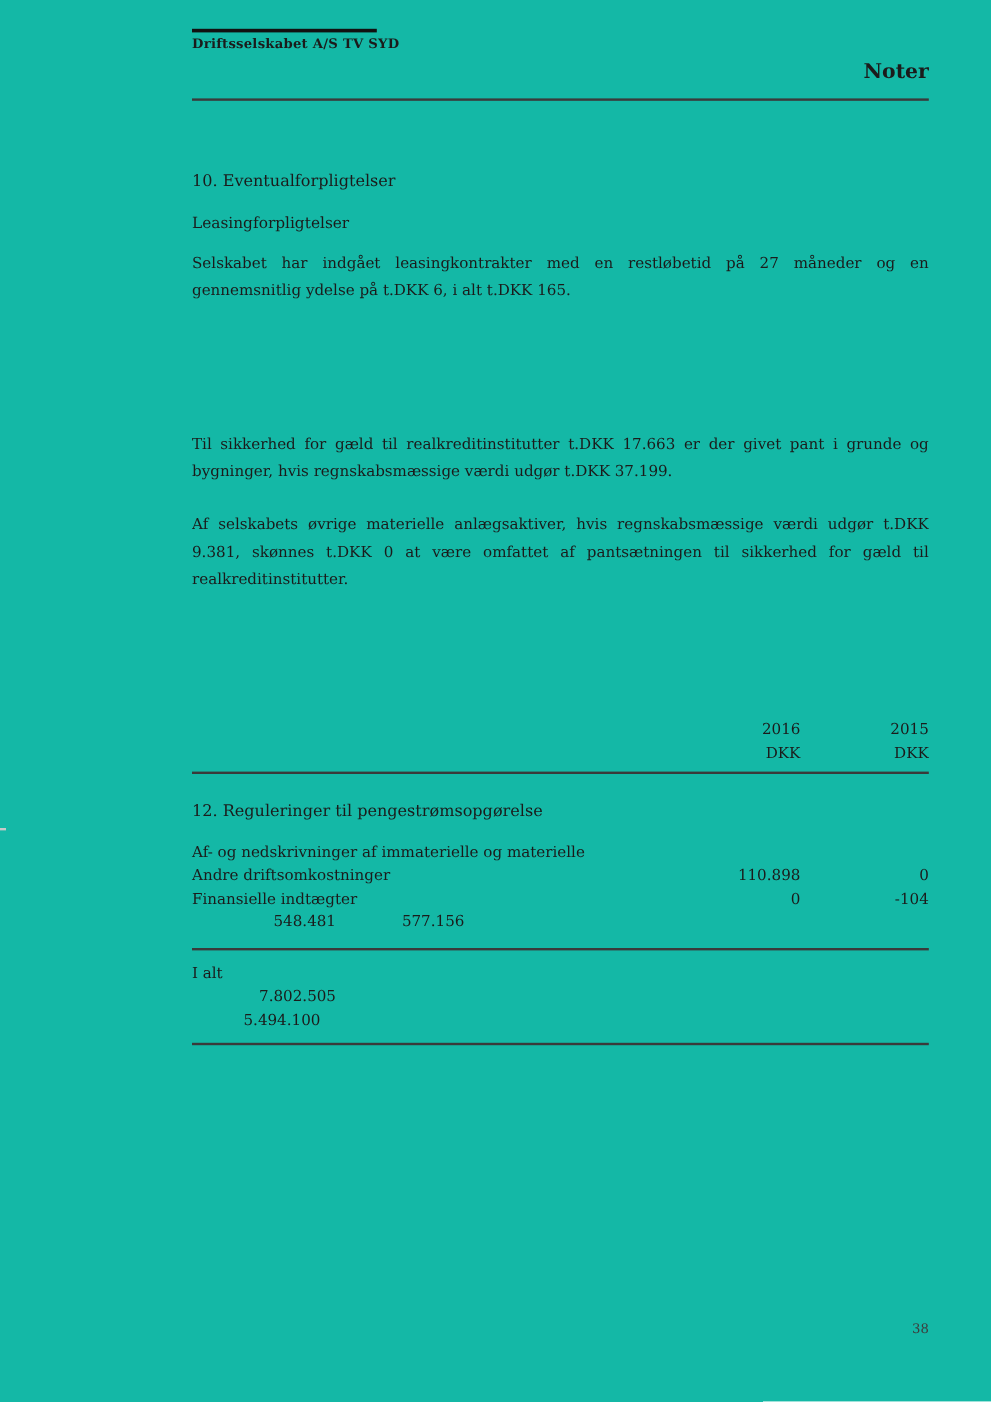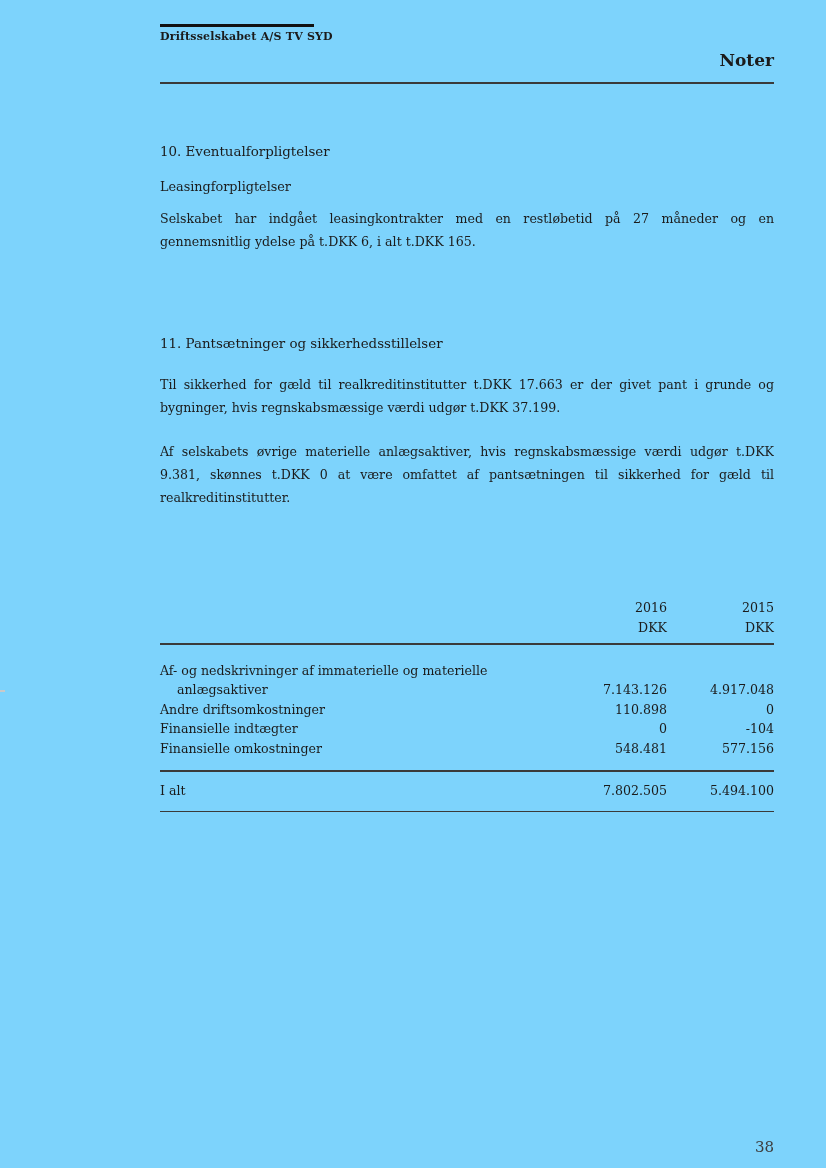--- a/index.html
+++ b/index.html
@@ -1,20 +1,20 @@
 <!DOCTYPE html>
 <html><head>
 <meta charset="utf-8">
 <style>
   html, body { margin: 0; padding: 0; background: #ffffff; }
   .page {
     position: relative;
     width: 826px;
     height: 1168px;
-    background: #7dd3fc;
+    background: #14b8a6;
     font-family: "DejaVu Serif", serif;
     color: #1b1b1b;
     overflow: hidden;
   }
   .content { position: absolute; left: 160px; width: 614px; }
 
   
   .thick-rule { position: absolute; left: 160px; top: 24px; width: 154px; height: 3px; background: #111; }
   .company { position: absolute; left: 160px; top: 30px; font-size: 11px; font-weight: bold; letter-spacing: 0.2px; }
   .doc-title { position: absolute; left: 160px; top: 50px; width: 614px; text-align: right; font-size: 17px; font-weight: bold; }
@@ -36,23 +36,23 @@
   .t-rule { height: 1.8px; background: #3a3a3a; }
   .rule-head { margin-top: 5px; }
   .fin .sec-heading { margin-top: 24px; }
   .rows { margin-top: 16px; }
   .trow { display: flex; line-height: 19.5px; }
   .tlabel { flex: 1; }
   .tlabel.indent { padding-left: 17px; }
   .tv1 { width: 120px; text-align: right; }
   .tv2 { width: 107px; text-align: right; }
   .rule-total-top { margin-top: 12px; }
-  .total-row { padding: 9px 0 10px 0; }
+  .total-row { padding: 9px 0 10px 0; flex-direction: column; }
 
-  .page-number { position: absolute; right: 52px; top: 1138px; font-size: 15px; color: #3d3d3d; }
+  .page-number { position: absolute; right: 52px; top: 1101px; font-size: 11px; color: #3d3d3d; }
   .scan-artifact { position: absolute; left: 0; top: 690px; width: 5px; height: 2px; background: #c9c9c9; }
 </style>
 </head>
 <body>
 
 <div class="page">
 
   <div class="thick-rule"></div>
   <div class="company">Driftsselskabet A/S TV SYD</div>
   <div class="doc-title">Noter</div>
@@ -61,21 +61,20 @@
   <div class="content" style="top:144px">
     <div class="sec-heading">10. Eventualforpligtelser</div>
     <div class="sub-italic" style="margin-top:20px">Leasingforpligtelser</div>
     <div class="body-text" style="margin-top:13px">
       <div class="jline">Selskabet har indgået leasingkontrakter med en restløbetid på 27 måneder og en</div>
       <div class="jline last">gennemsnitlig ydelse på t.DKK 6, i alt t.DKK 165.</div>
     </div>
   </div>
 
   <div class="content" style="top:336px">
-    <div class="sec-heading">11. Pantsætninger og sikkerhedsstillelser</div>
     <div class="body-text" style="margin-top:22px">
       <div class="jline">Til sikkerhed for gæld til realkreditinstitutter t.DKK 17.663 er der givet pant i grunde og</div>
       <div class="jline last">bygninger, hvis regnskabsmæssige værdi udgør t.DKK 37.199.</div>
     </div>
     <div class="body-text" style="margin-top:21px">
       <div class="jline">Af selskabets øvrige materielle anlægsaktiver, hvis regnskabsmæssige værdi udgør t.DKK</div>
       <div class="jline">9.381, skønnes t.DKK 0 at være omfattet af pantsætningen til sikkerhed for gæld til</div>
       <div class="jline last">realkreditinstitutter.</div>
     </div>
   </div>
@@ -86,44 +85,39 @@
       <div class="cv1">2016</div>
       <div class="cv2">2015</div>
     </div>
     <div class="cols">
       <div class="spacer"></div>
       <div class="cv1">DKK</div>
       <div class="cv2">DKK</div>
     </div>
     <div class="t-rule rule-head"></div>
 
+    <div class="sec-heading">12. Reguleringer til pengestrømsopgørelse</div>
 
     <div class="rows">
       <div class="trow">
         <div class="tlabel">Af- og nedskrivninger af immaterielle og materielle</div>
         <div class="tv1"></div>
         <div class="tv2"></div>
-      </div>
-      <div class="trow">
-        <div class="tlabel indent">anlægsaktiver</div>
-        <div class="tv1">7.143.126</div>
-        <div class="tv2">4.917.048</div>
       </div>
       <div class="trow">
         <div class="tlabel">Andre driftsomkostninger</div>
         <div class="tv1">110.898</div>
         <div class="tv2">0</div>
       </div>
       <div class="trow">
         <div class="tlabel">Finansielle indtægter</div>
         <div class="tv1">0</div>
         <div class="tv2">-104</div>
       </div>
       <div class="trow">
-        <div class="tlabel">Finansielle omkostninger</div>
         <div class="tv1">548.481</div>
         <div class="tv2">577.156</div>
       </div>
     </div>
 
     <div class="t-rule rule-total-top"></div>
     <div class="trow total-row">
       <div class="tlabel">I alt</div>
       <div class="tv1">7.802.505</div>
       <div class="tv2">5.494.100</div>

